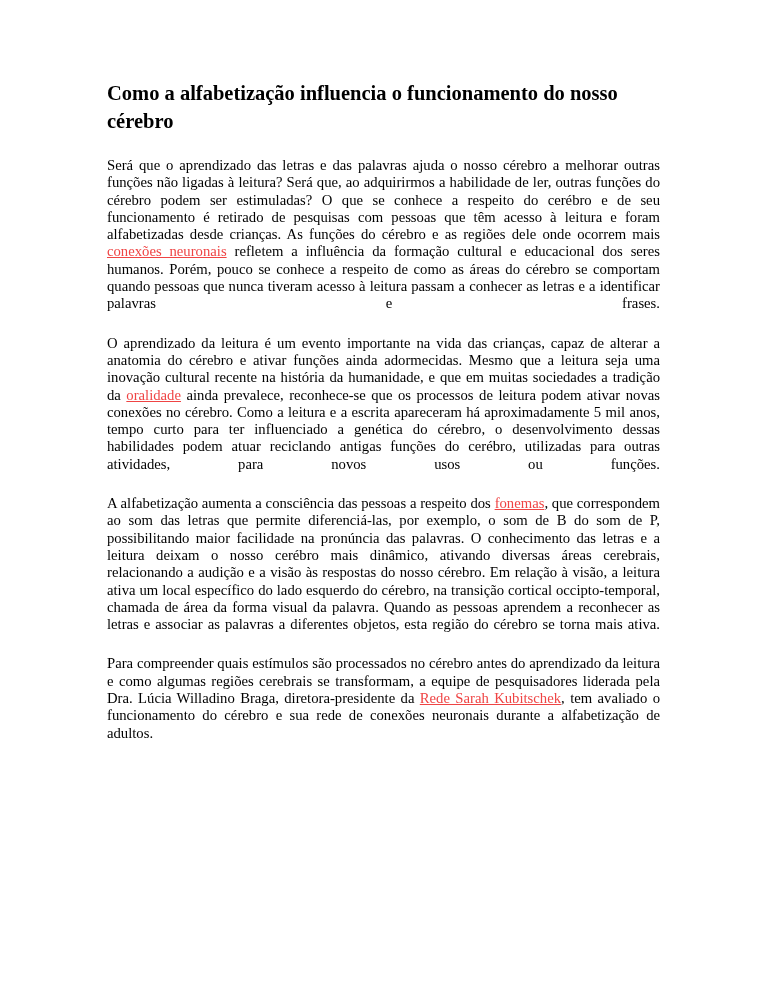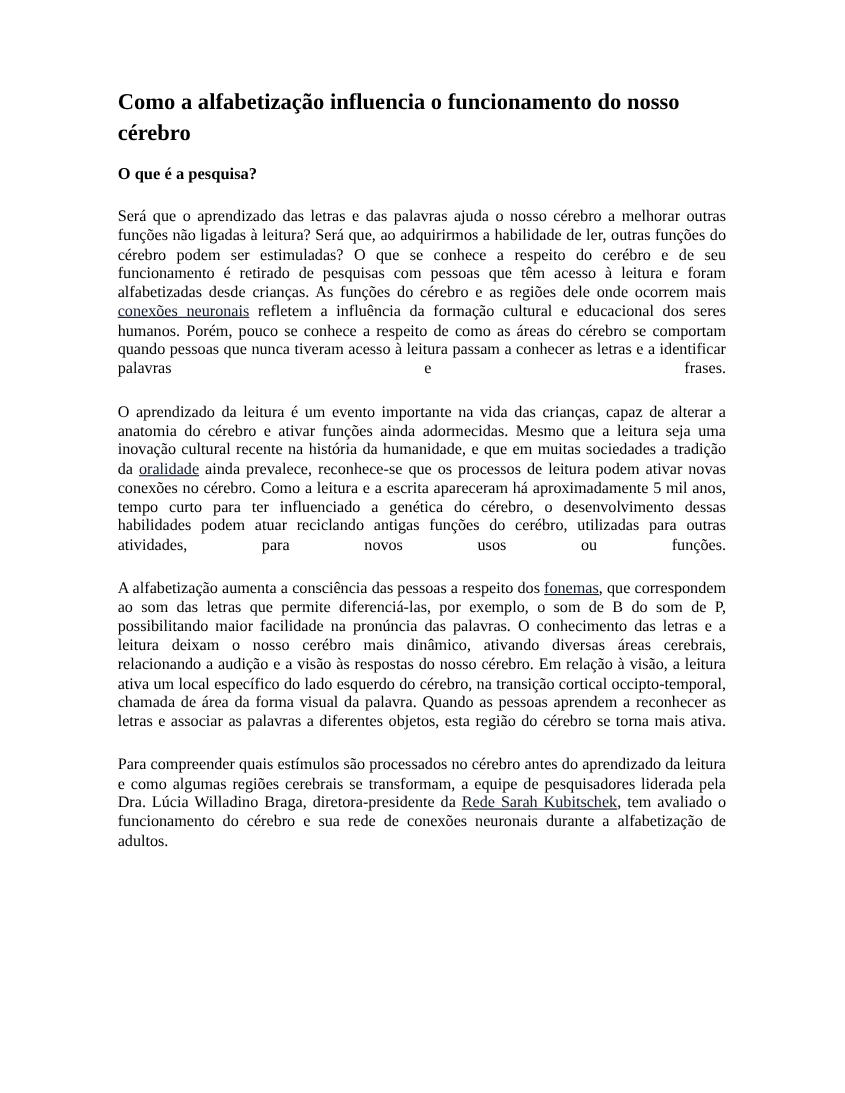--- a/index.html
+++ b/index.html
@@ -37,36 +37,35 @@
     text-align: justify;
     margin: 22px 0 0 0;
   }
   .section-heading + .par {
     margin-top: 20px;
   }
   .par.stretch-last {
     text-align-last: justify;
   }
   .doc-link {
-    color: #0f172a;
+    color: #ef4444;
     text-decoration: underline;
     cursor: pointer;
   }
   .bold-run {
     font-weight: normal;
   }
 </style>
 </head>
 <body>
 
 <div class="page">
 
   <h1 class="doc-title">Como a alfabetização influencia o funcionamento do nosso cérebro</h1>
 
-  <h2 class="section-heading">O que é a pesquisa?</h2>
 
   <p class="par stretch-last"><span>Será que o aprendizado das letras e das palavras ajuda o nosso cérebro a melhorar outras funções não ligadas à leitura? Será que, ao adquirirmos a habilidade de ler, outras funções do cérebro podem ser estimuladas? O que se conhece a respeito do cerébro e de seu funcionamento é retirado de pesquisas com pessoas que têm acesso à leitura e foram alfabetizadas desde crianças. As funções do cérebro e as regiões dele onde ocorrem mais </span><a class="doc-link">conexões neuronais</a><span> refletem a influência da formação cultural e educacional dos seres humanos. Porém, pouco se conhece a respeito de como as áreas do cérebro se comportam quando pessoas que nunca tiveram acesso à leitura passam a conhecer as letras e a identificar palavras e frases.</span></p>
 
   <p class="par stretch-last"><span>O aprendizado da leitura é um evento importante na vida das crianças, capaz de alterar a anatomia do cérebro e ativar funções ainda adormecidas. Mesmo que a leitura seja uma inovação cultural recente na história da humanidade, e que em muitas sociedades a tradição da </span><a class="doc-link">oralidade</a><span> ainda prevalece, reconhece-se que os processos de leitura podem ativar novas conexões no cérebro. Como a leitura e a escrita apareceram há aproximadamente 5 mil anos, tempo curto para ter influenciado a genética do cérebro, o desenvolvimento dessas habilidades podem atuar reciclando antigas funções do cerébro, utilizadas para outras atividades, para novos usos ou funções.</span></p>
 
   <p class="par stretch-last"><span>A alfabetização aumenta a consciência das pessoas a respeito dos </span><a class="doc-link">fonemas</a><span>, que correspondem ao som das letras que permite diferenciá-las, por exemplo, o som de B do som de P, possibilitando maior facilidade na pronúncia das palavras. O conhecimento das letras e a leitura deixam o nosso cerébro mais dinâmico, ativando diversas áreas cerebrais, relacionando a audição e a visão às respostas do nosso cérebro. Em relação à visão, a leitura ativa um local específico do lado esquerdo do cérebro, na transição cortical occipto-temporal, chamada de </span><span class="bold-run">área da forma visual da palavra</span><span>. Quando as pessoas aprendem a reconhecer as letras e associar as palavras a diferentes objetos, esta região do cérebro se torna mais ativa.</span></p>
 
   <p class="par"><span>Para compreender quais estímulos são processados no cérebro antes do aprendizado da leitura e como algumas regiões cerebrais se transformam, a equipe de pesquisadores liderada pela Dra. Lúcia Willadino Braga, diretora-presidente da </span><a class="doc-link">Rede Sarah Kubitschek</a><span>, tem avaliado o funcionamento do cérebro e sua rede de conexões neuronais durante a alfabetização de adultos.</span></p>
 
 </div>

